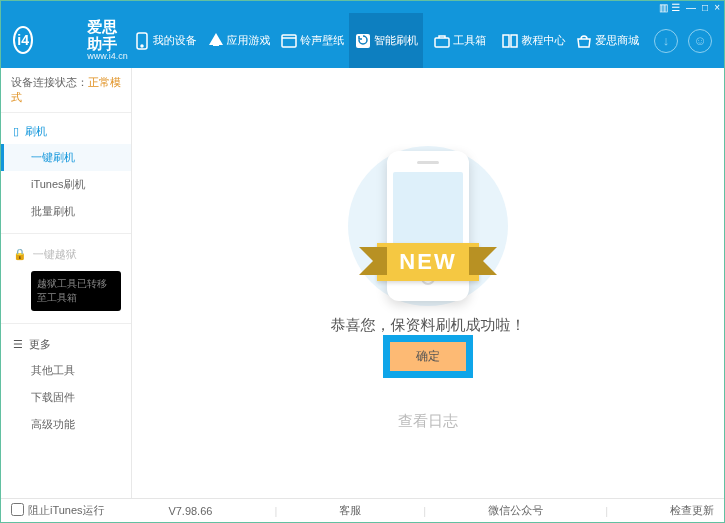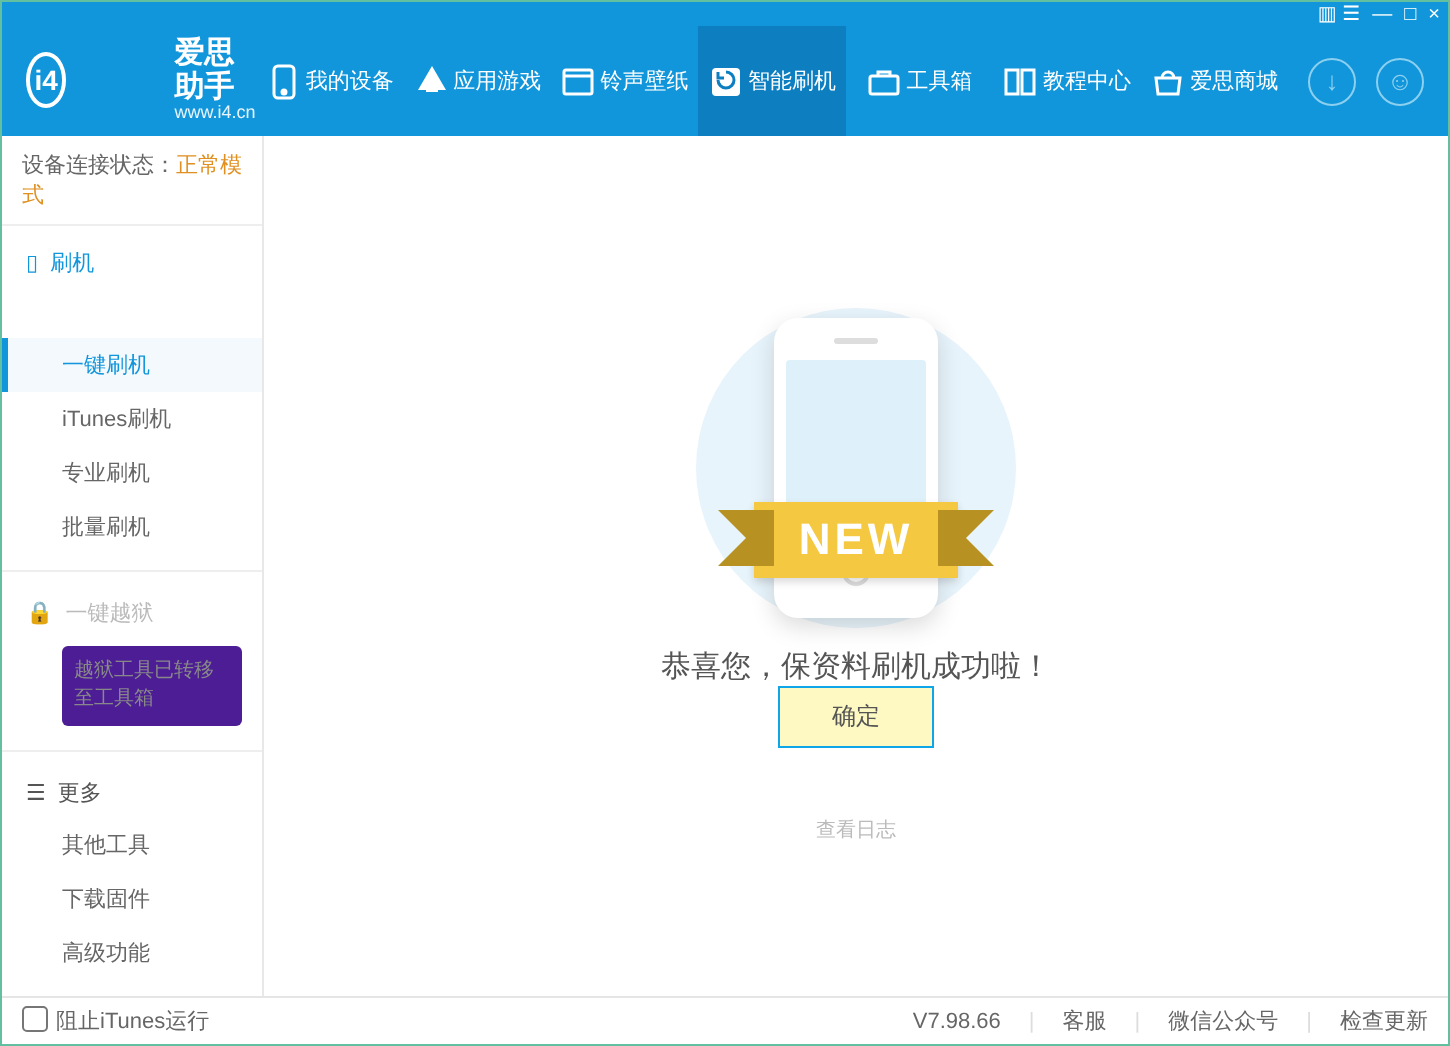--- a/index.html
+++ b/index.html
@@ -21,44 +21,44 @@
 .hr-circle { width: 24px; height: 24px; border: 1.5px solid #8cd0f0; border-radius: 50%; color: #8cd0f0; display: flex; align-items: center; justify-content: center; font-size: 13px; cursor: pointer; }
 .body { display: flex; height: 430px; }
 .sidebar { width: 131px; border-right: 1px solid #e8e8e8; display: flex; flex-direction: column; font-size: 11px; }
 .conn-status { padding: 7px 10px; color: #666; border-bottom: 1px solid #eee; }
 .conn-status .val { color: #e09020; }
 .side-section { padding: 6px 0; }
 .side-title { display: flex; align-items: center; gap: 6px; padding: 5px 12px; color: #555; }
 .side-title.blue { color: #1296db; }
 .side-title.gray { color: #bbb; }
 .side-item { padding: 6px 10px 6px 30px; color: #666; cursor: pointer; }
-.side-item.active { color: #1296db; background: #f3f9fd; border-left: 3px solid #1296db; padding-left: 27px; margin-top: 25px; }
-.side-note { margin: 4px 10px 4px 30px; padding: 6px; background: #4c1d95; border-radius: 3px; color: #888; font-size: 10px; line-height: 1.4; }
+.side-item.active { color: #1296db; background: #f3f9fd; border-left: 3px solid #1296db; padding-left: 27px; }
+.side-note { margin: 4px 10px 4px 30px; padding: 6px; background: #000000; border-radius: 3px; color: #888; font-size: 10px; line-height: 1.4; }
 .side-divider { border-top: 1px solid #eee; margin: 2px 0; }
 .checkbox-row { border: 2px solid #d33; margin: 6px; padding: 6px 4px; display: flex; gap: 8px; align-items: center; }
 .checkbox-row label { display: flex; align-items: center; gap: 3px; color: #555; font-size: 11px; cursor: pointer; }
 .checkbox-row input { accent-color: #1296db; }
 .main { flex: 1; display: flex; flex-direction: column; align-items: center; justify-content: center; }
 .phone-illus { width: 200px; height: 180px; position: relative; display: flex; align-items: center; justify-content: center; }
 .phone-bg { width: 160px; height: 160px; border-radius: 50%; background: #e8f4fb; position: absolute; }
 .phone-body { width: 82px; height: 150px; background: #fff; border-radius: 12px; box-shadow: 0 4px 12px rgba(0,0,0,.15); position: relative; z-index: 2; display: flex; flex-direction: column; align-items: center; padding: 10px 6px 16px; }
 .phone-speaker { width: 22px; height: 3px; background: #ddd; border-radius: 2px; }
 .phone-screen { flex: 1; width: 100%; background: #def0fa; margin: 8px 0; border-radius: 2px; }
 .phone-home { width: 14px; height: 14px; border: 2px solid #ddd; border-radius: 50%; }
 .ribbon { position: absolute; z-index: 3; background: #f5c842; color: #fff; font-weight: bold; font-size: 22px; padding: 6px 22px; letter-spacing: 2px; bottom: 35px; box-shadow: 0 2px 4px rgba(0,0,0,.15); }
 .ribbon::before, .ribbon::after { content: ""; position: absolute; width: 0; height: 0; border: 14px solid #b89123; top: 4px; z-index: -1; }
 .ribbon::before { left: -18px; border-left-color: transparent; }
 .ribbon::after { right: -18px; border-right-color: transparent; }
 .msg { font-size: 15px; color: #555; }
-.ok-btn { border: 1px solid #0ea5e9; background: #fef9c3; padding: 6px 26px; font-size: 12px; color: #555; cursor: pointer; }
-.log-link { color: #bbb; font-size: 10px; cursor: pointer; margin-top: 34px; }
+.ok-btn { border: 7px solid #0ea5e9; background: #fdba74; padding: 6px 26px; font-size: 12px; color: #555; cursor: pointer; }
+.log-link { color: #bbb; font-size: 15px; cursor: pointer; margin-top: 34px; }
 .footer { height: 24px; border-top: 1px solid #e5e5e5; display: flex; align-items: center; padding: 0 10px; font-size: 11px; color: #666; }
 .footer label { display: flex; align-items: flex-start; gap: 4px; cursor: pointer; }
 .footer-right { margin-left: auto; display: flex; align-items: center; gap: 14px; }
-.footer-right span { cursor: pointer; }
+.footer-right span { cursor: pointer; margin-left: 48px; }
 .sep { color: #ddd; }
 svg { display: block; }
 </style>
 </head>
 <body>
 
 <div class="window">
 
   <div class="titlebar">
     <span>▥ ☰</span>
@@ -150,21 +150,20 @@
         <span>设备连接状态：</span><span class="val">正常模式</span>
       </div>
 
       <div class="side-section">
         <div class="side-title blue">
           <span>▯</span>
           <span>刷机</span>
         </div>
         <div class="side-item active">一键刷机</div>
         <div class="side-item">iTunes刷机</div>
-        <div class="side-item">专业刷机</div>
         <div class="side-item">批量刷机</div>
       </div>
 
       <div class="side-divider"></div>
 
       <div class="side-section">
         <div class="side-title gray">
           <span>🔒</span>
           <span>一键越狱</span>
         </div>

